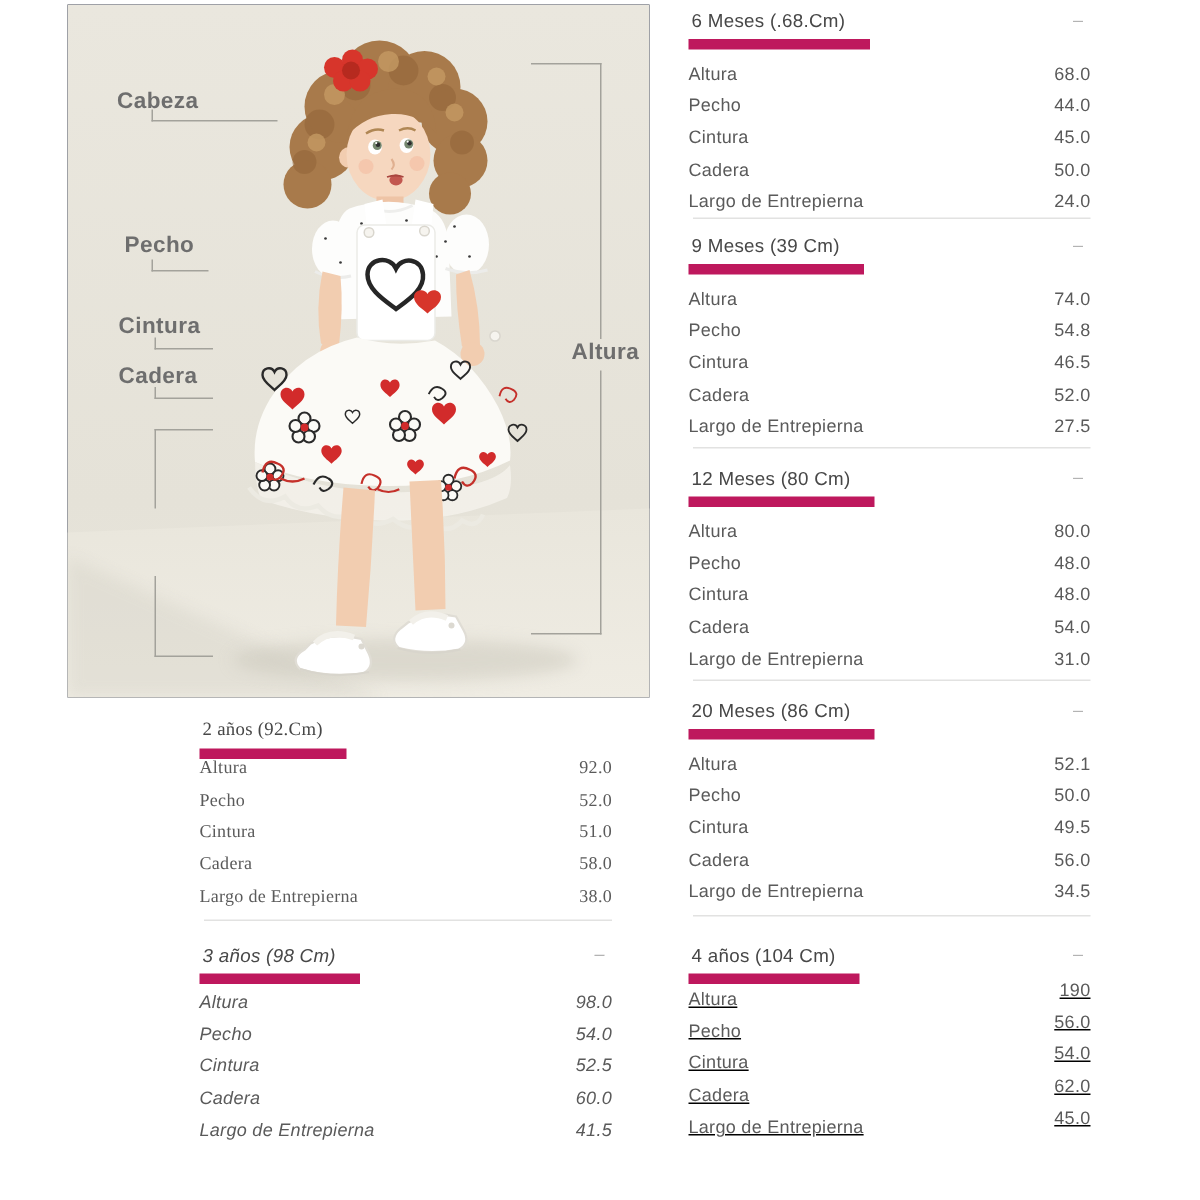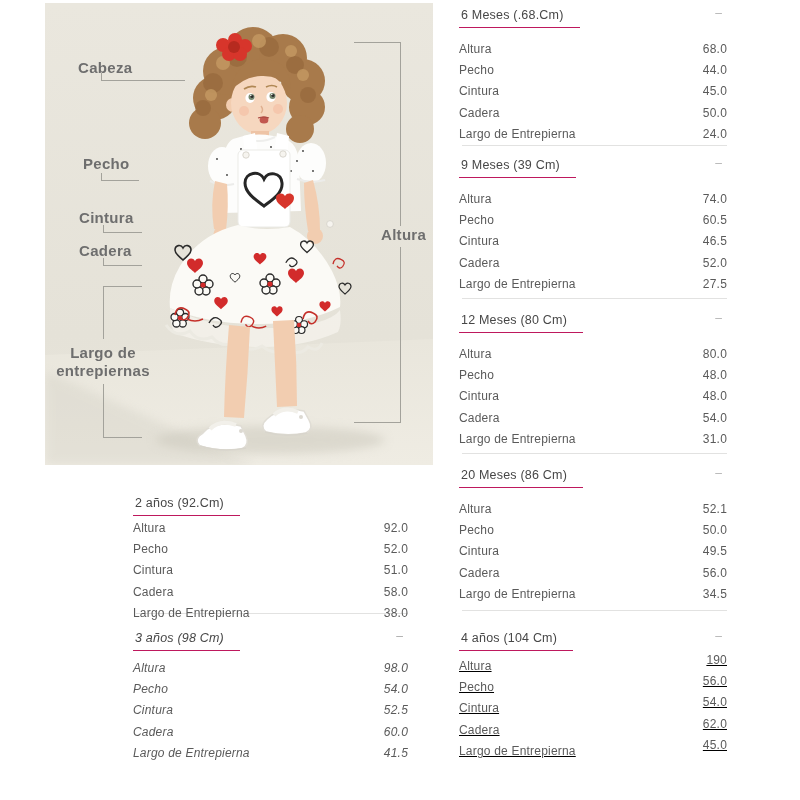--- a/index.html
+++ b/index.html
@@ -35,21 +35,21 @@
   .lbl-largo  {left:10px;top:341px;width:96px;}
   .lbl-altura {left:336px;top:223px;width:52px;}
   
   .col{position:absolute;}
   #right-col{left:456px;top:0;width:271px;height:800px;}
   #left-col{left:130px;top:475px;width:278px;height:325px;}
   .size-table{position:absolute;left:0;right:0;}
   .table-header{position:relative;display:block;height:20px;}
   .table-header .title{
     display:inline-block;margin-left:3px;padding:0 16px 5px 2px;
-    border-bottom:1px solid #be185d;
+    border-bottom:7px solid #be185d;
     font-size:12.5px;color:#474747;font-weight:500;letter-spacing:.2px;white-space:nowrap;
   }
   .table-header .dash{
     position:absolute;right:5px;top:1px;color:#b3b3b3;font-size:12px;
   }
   .rows{margin-top:13px;}
   .row{
     display:flex;justify-content:space-between;align-items:center;
     height:21.4px;font-size:12px;color:#5a5a5a;letter-spacing:.2px;
   }
@@ -279,31 +279,30 @@
     <div class="m-label lbl-pecho">Pecho</div>
     <div class="conn conn-pecho"></div>
 
     <div class="m-label lbl-cintura">Cintura</div>
     <div class="conn conn-cintura"></div>
 
     <div class="m-label lbl-cadera">Cadera</div>
     <div class="conn conn-cadera"></div>
 
     <div class="conn largo-top"></div>
-    <div class="m-label center lbl-largo"><span>Largo de</span><br><span>entrepiernas</span></div>
     <div class="conn largo-bottom"></div>
 
     <div class="conn altura-top"></div>
     <div class="m-label lbl-altura">Altura</div>
     <div class="conn altura-bottom"></div>
   </div>
 
   <div id="left-col" class="col">
       <div class="divider" style="top: 138px;"></div>
-      <section class="size-table" style="top: 18px;">
+      <section class="size-table" style="top: 2px; font-family: Liberation Serif, serif;">
         <div class="table-header"><span class="title">2 años (92.Cm)</span></div>
         <div class="rows" style="margin-top: 4px;">
           <div class="row">
             <span class="lbl">Altura</span>
             <span class="val">92.0</span>
           </div>
           <div class="row">
             <span class="lbl">Pecho</span>
             <span class="val">52.0</span>
           </div>
@@ -379,21 +378,21 @@
       </section>
       <section class="size-table" style="top: 155px;">
         <div class="table-header"><span class="title">9 Meses (39 Cm)</span><span class="dash">–</span></div>
         <div class="rows" style="margin-top: 13px;">
           <div class="row">
             <span class="lbl">Altura</span>
             <span class="val">74.0</span>
           </div>
           <div class="row">
             <span class="lbl">Pecho</span>
-            <span class="val">60.5</span>
+            <span class="val">54.8</span>
           </div>
           <div class="row">
             <span class="lbl">Cintura</span>
             <span class="val">46.5</span>
           </div>
           <div class="row">
             <span class="lbl">Cadera</span>
             <span class="val">52.0</span>
           </div>
           <div class="row">

